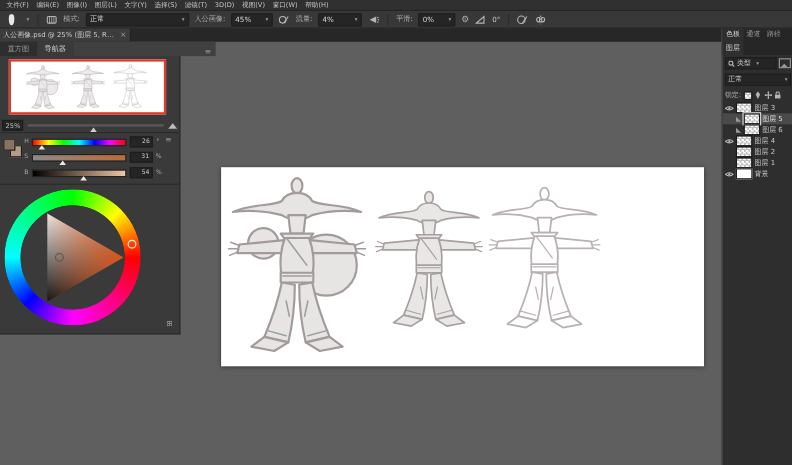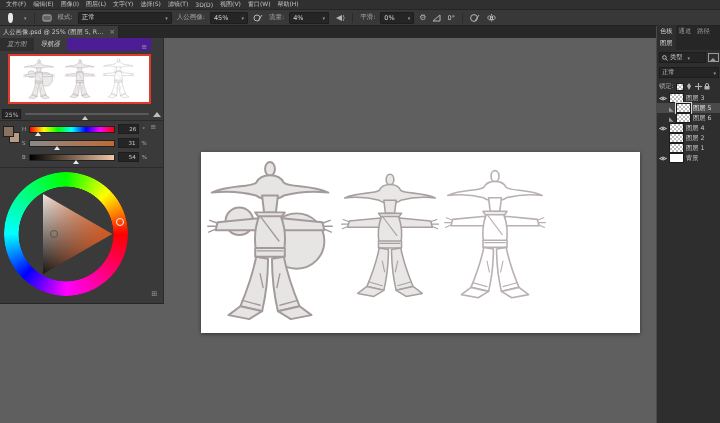--- a/index.html
+++ b/index.html
@@ -22,21 +22,21 @@
   .brushblob{width:5px;height:10px;background:#e8e8e8;border-radius:40% 40% 50% 50%;}
   .icon12{width:11px;height:11px;display:flex;align-items:center;justify-content:center;}
   
   .tabstrip{left:0;top:26px;width:656px;height:12px;background:#272727;}
   .doctab{left:0;top:26px;height:12px;width:112px;background:#3c3c3c;border-right:1px solid #222;
           display:flex;align-items:center;gap:3px;padding:0 3px;font-size:6.3px;color:#cccccc;overflow:hidden;}
   .doctab .title{white-space:nowrap;overflow:hidden;text-overflow:ellipsis;flex:1;}
   .closex{color:#9a9a9a;font-size:7px;line-height:7px;}
   
   .leftcol{left:0;top:38px;width:163px;height:265px;background:#3a3a3a;border-bottom:1px solid #262626;border-right:1px solid #2c2c2c;}
-  .ptabs{left:0;top:38px;width:151px;height:13px;background:#4c1d95;display:flex;align-items:flex-end;font-size:6.5px;font-style:italic;}
+  .ptabs{left:0;top:38px;width:196px;height:13px;background:#404040;display:flex;align-items:flex-end;font-size:6.5px;}
   .ptab{padding:2px 7px;color:#9e9e9e;background:#2e2e2e;}
   .ptab.active{background:#3a3a3a;color:#d6d6d6;}
   .pmenu{margin-left:auto;margin-right:4px;color:#9a9a9a;font-size:7px;}
   .navthumb{left:8px;top:54px;width:143px;height:50px;background:#ffffff;border:2px solid #e03a2a;box-sizing:border-box;}
   .navzoomrow{left:2px;top:108px;width:159px;height:12px;display:flex;align-items:center;gap:4px;font-size:6px;color:#bdbdbd;}
   .navzoombox{background:#252525;border:1px solid #1d1d1d;padding:0 2px;height:8px;display:flex;align-items:center;}
   .slidertrack{flex:1;height:2px;background:#5a5a5a;border-radius:1px;position:relative;}
   .thumbtri{position:absolute;top:3px;width:0;height:0;border-left:3px solid transparent;border-right:3px solid transparent;border-bottom:4px solid #cfcfcf;}
   .zoomtri{width:0;height:0;border-left:4px solid transparent;border-right:4px solid transparent;border-bottom:5px solid #bdbdbd;}
   

